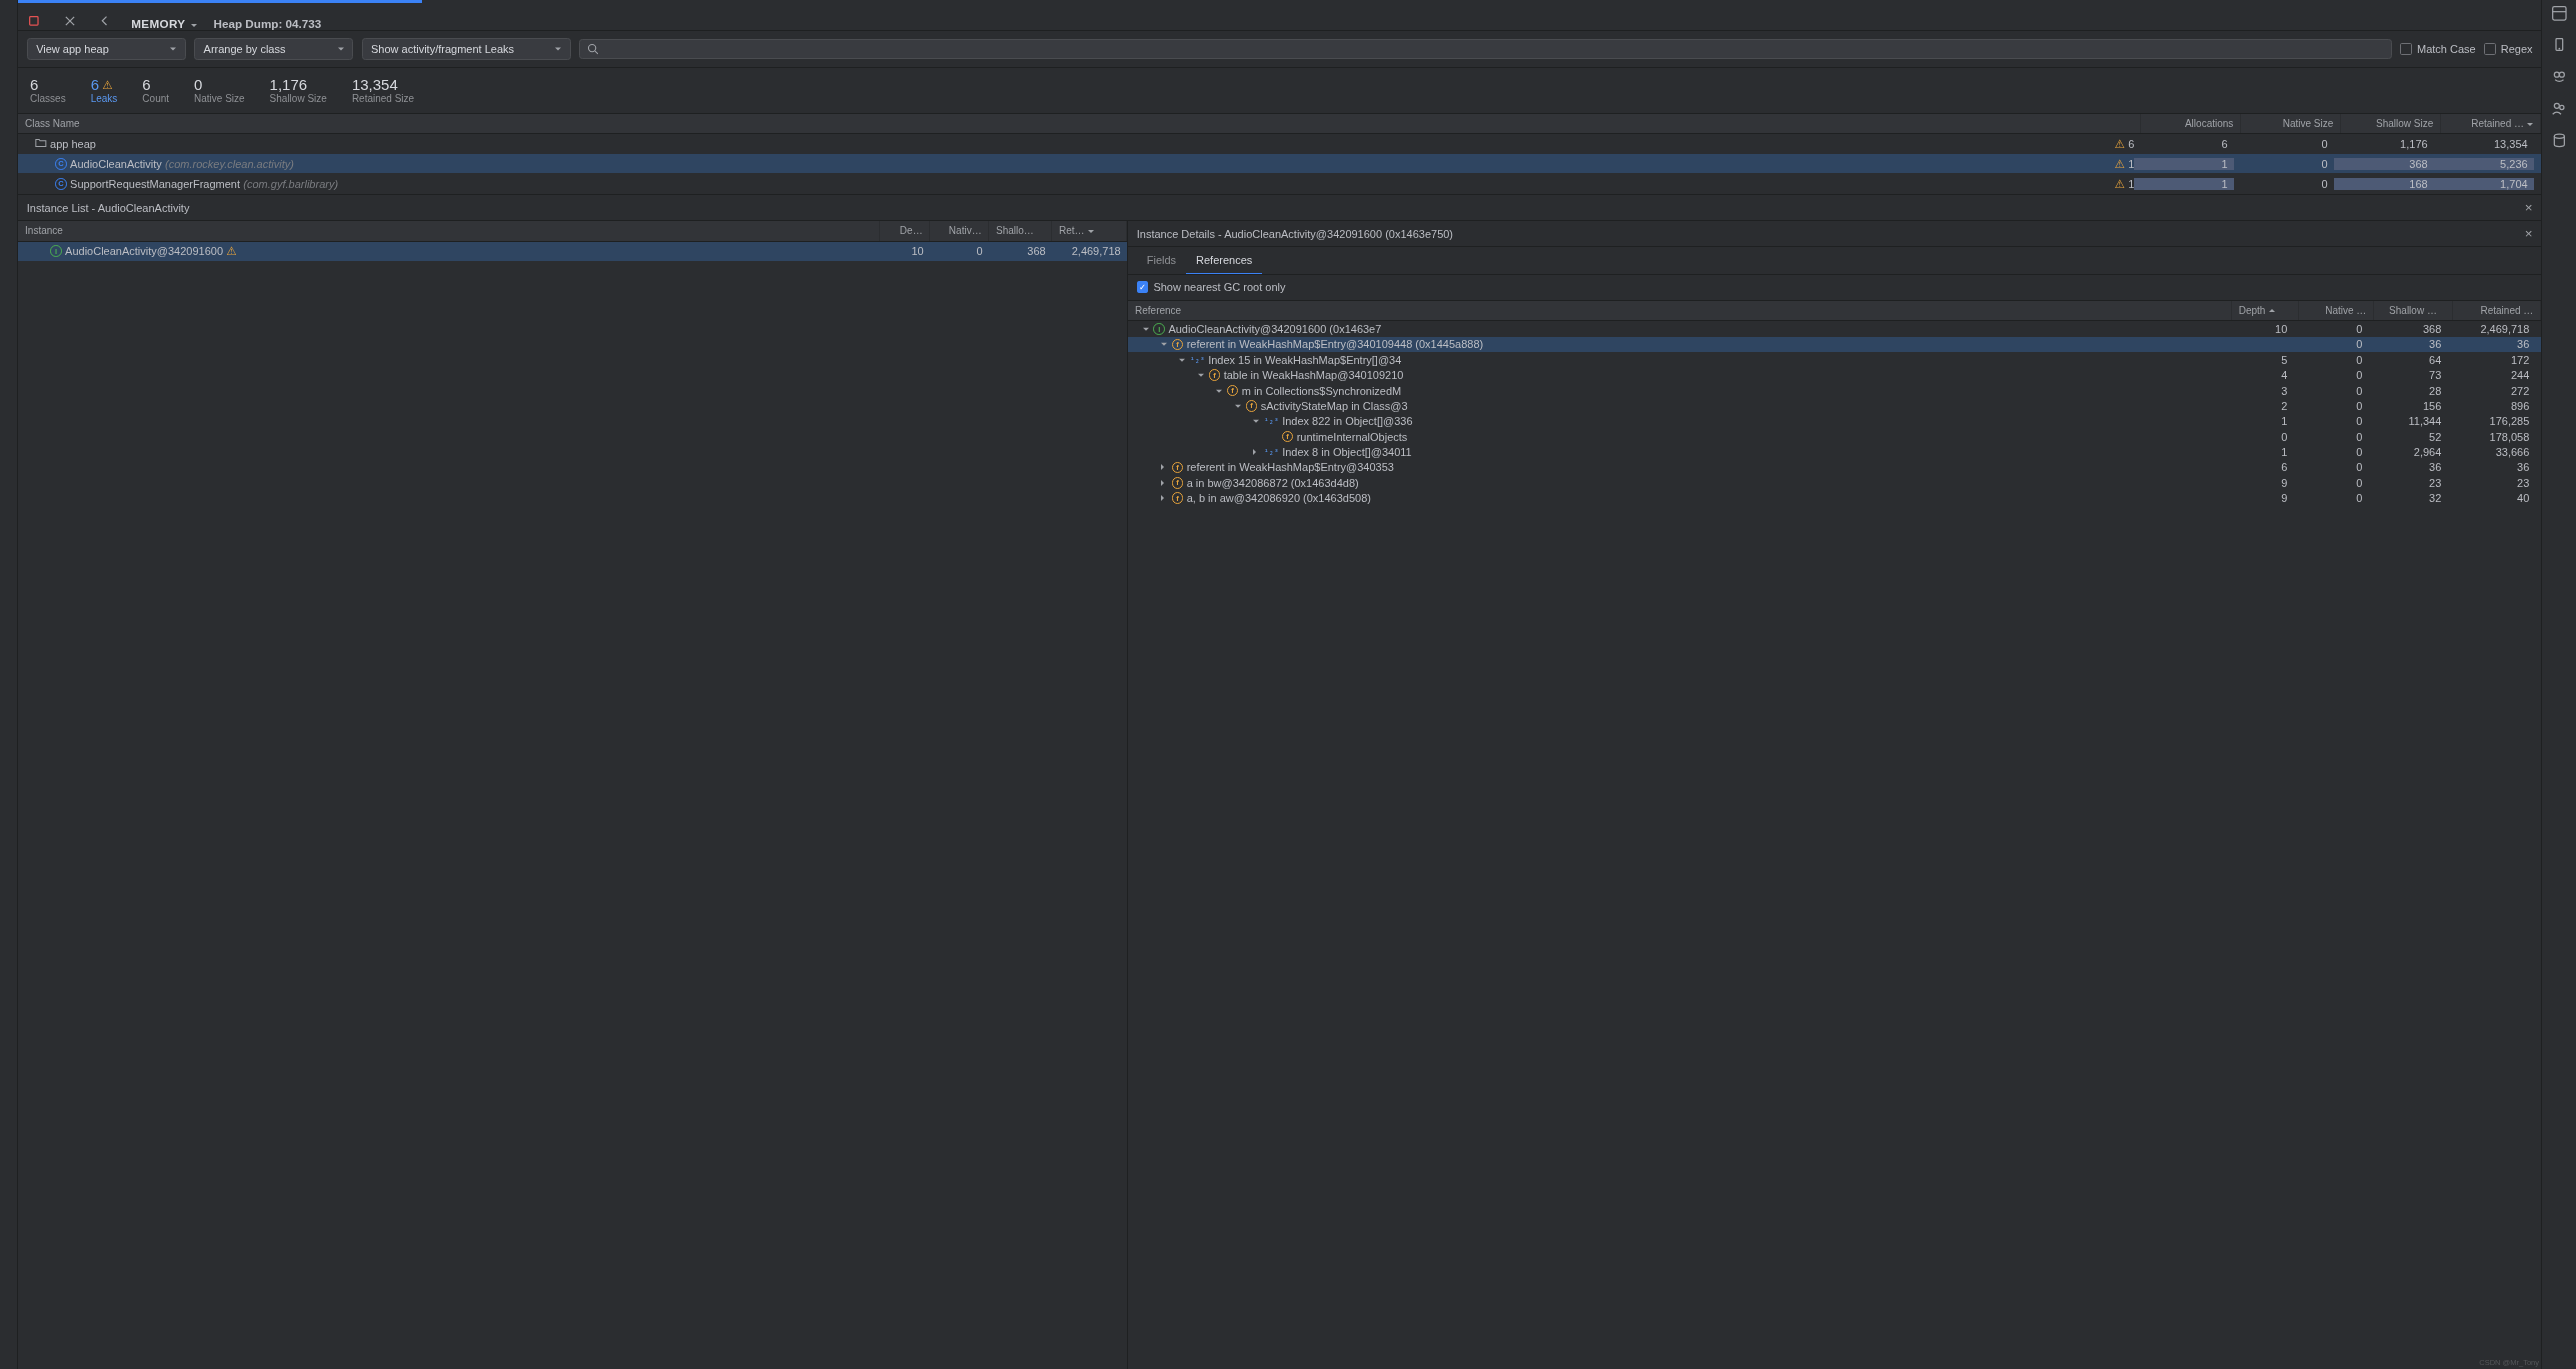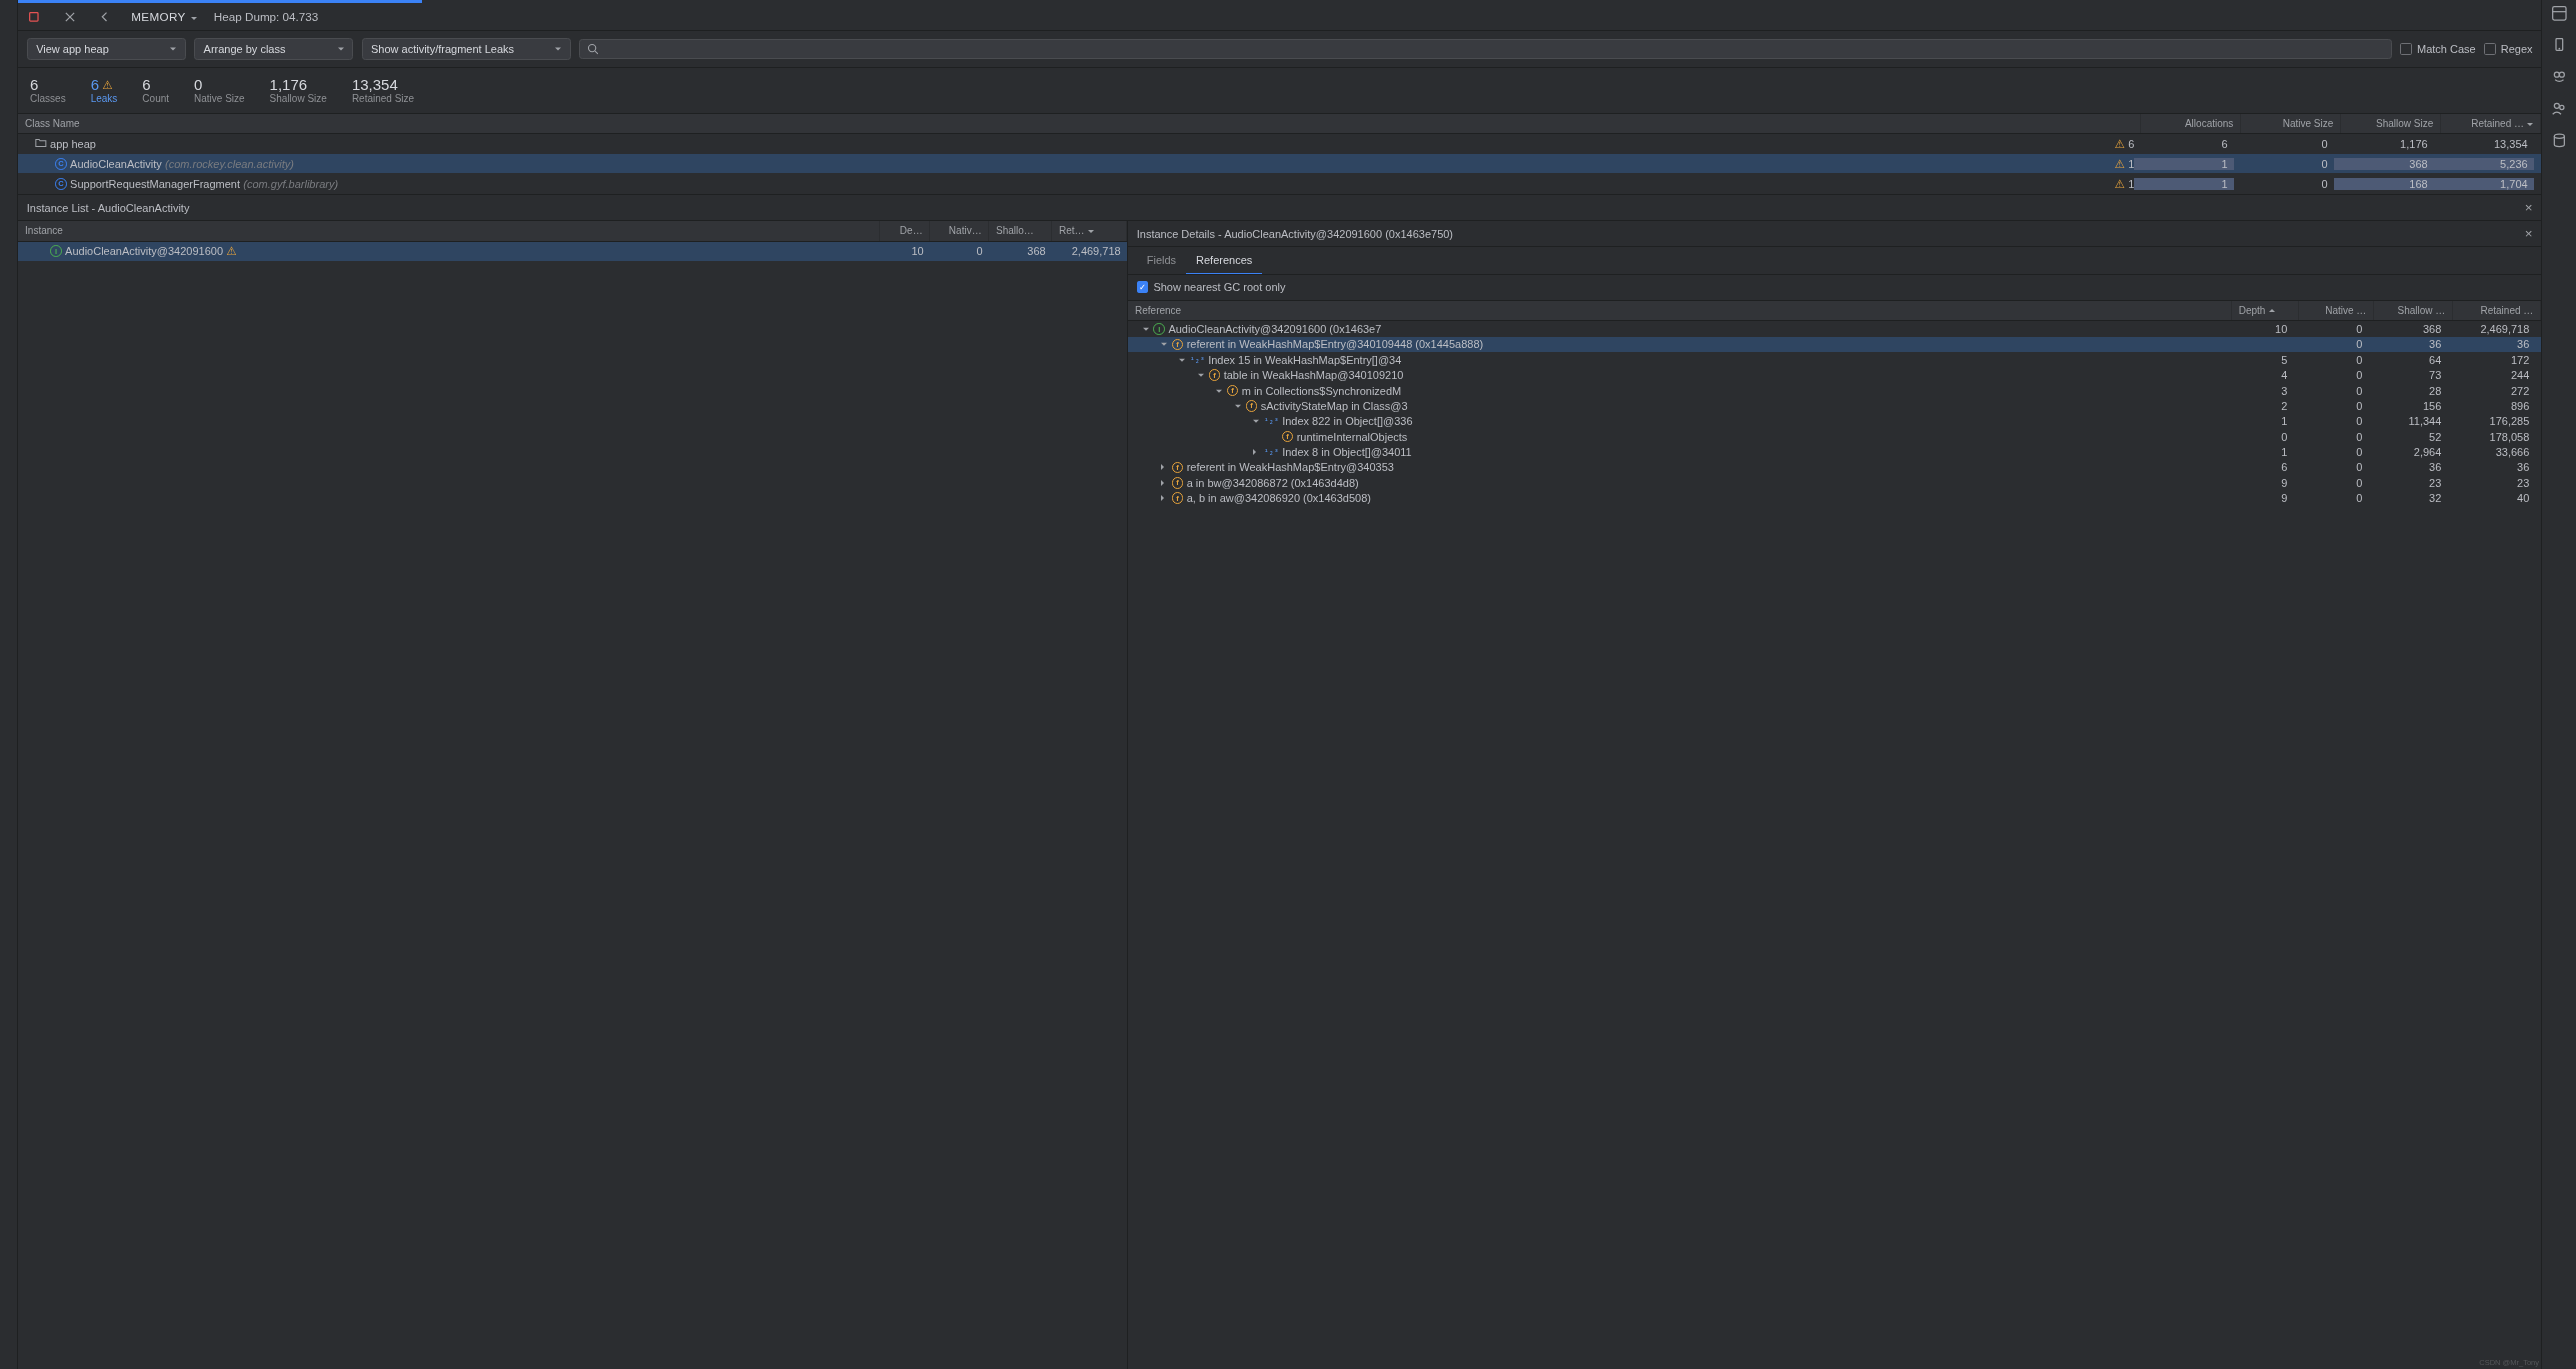--- a/index.html
+++ b/index.html
@@ -4,21 +4,21 @@
 <style>
 * { margin: 0; padding: 0; box-sizing: border-box; font-family: -apple-system, BlinkMacSystemFont, "Segoe UI", sans-serif; }
 body { background: #2b2d30; color: #bcbec4; font-size: 11px; overflow: hidden; }
 .root { display: flex; height: 100vh; width: 100vw; }
 .left-gutter { width: 18.4px; background: #2b2d30; border-right: 0.8px solid #1e2021; }
 .main { flex: 1; display: flex; flex-direction: column; }
 .right-gutter { width: 35px; background: #2b2d30; border-left: 0.8px solid #1e2021; display: flex; flex-direction: column; align-items: center; padding-top: 5px; gap: 15px; }
 .right-gutter .ricon { width: 16.7px; height: 16.7px; color: #a0a3a8; }
 .progress-bar { height: 3.3px; background: #2b2d30; position: relative; }
 .progress-bar .fill { position: absolute; left: 0; top: 0; height: 100%; width: 16%; background: #3b82f6; }
-.toolbar { display: flex; align-items: center; height: 28px; border-bottom: 0.8px solid #1e2021; padding: 0 6.7px; gap: 17px; }
+.toolbar { display: flex; align-items: flex-end; height: 28px; border-bottom: 0.8px solid #1e2021; padding: 0 6.7px; gap: 17px; font-weight: bold; }
 .tbtn { color: #a0a3a8; display: inline-flex; align-items: center; justify-content: center; width: 18.4px; height: 18.4px; cursor: pointer; }
 .toolbar .label { color: #d7d9de; font-size: 11.7px; letter-spacing: .03em; }
 .toolbar .dd::after { content: ""; display:inline-block; margin-left:5px; border:3.3px solid transparent; border-top-color:#a0a3a8; position:relative; top:1.7px;}
 .toolbar .title { color: #bcbec4; font-size: 11.7px; }
 .filters { display: flex; align-items: center; gap: 8.4px; padding: 6.7px 8.4px; border-bottom: 0.8px solid #1e2021; }
 .select { background: #393b40; border: 0.8px solid #4a4c50; border-radius: 3.3px; padding: 4.2px 23.4px 4.2px 8.4px; color: #d7d9de; font-size: 11px; position: relative; min-width: 159px; cursor: pointer; }
 .select::after { content:""; position:absolute; right:8.4px; top:50%; transform:translateY(-25%); border:3.3px solid transparent; border-top-color:#a0a3a8; }
 .search { flex:1; display:flex; align-items:center; background:#393b40; border:0.8px solid #4a4c50; border-radius:3.3px; padding:3.3px 6.7px; min-width:267px; }
 .search svg { width:11.7px; height:11.7px; margin-right:5px; color:#a0a3a8; }
 .search input { background:transparent; border:none; outline:none; color:#d7d9de; flex:1; font-size:11px; }
@@ -248,21 +248,21 @@
         <div class="nearest">
           <label class="chk checked">
               <span class="box"></span>
               <span>Show nearest GC root only</span>
             </label>
         </div>
         <div class="grid-header">
           <div style="flex:1">Reference</div>
           <div style="width:67px;text-align:left" class="sortup">Depth</div>
           <div style="width:75px;text-align:right">Native …</div>
-          <div style="width:79px;text-align:right">Shallow …</div>
+          <div style="width:79px;text-align:center">Shallow …</div>
           <div style="width:88px;text-align:right">Retained …</div>
         </div>
         <div class="ref-list" id="ref-rows">
             <div class="ref-row">
               <div class="ref-name" style="padding-left:6.7px">
                 <span class="chev"></span>
                 <span class="micon i">I</span>
                 <span>AudioCleanActivity@342091600 (0x1463e7</span>
               </div>
               <div class="ref-num" style="width:67px">10</div>

